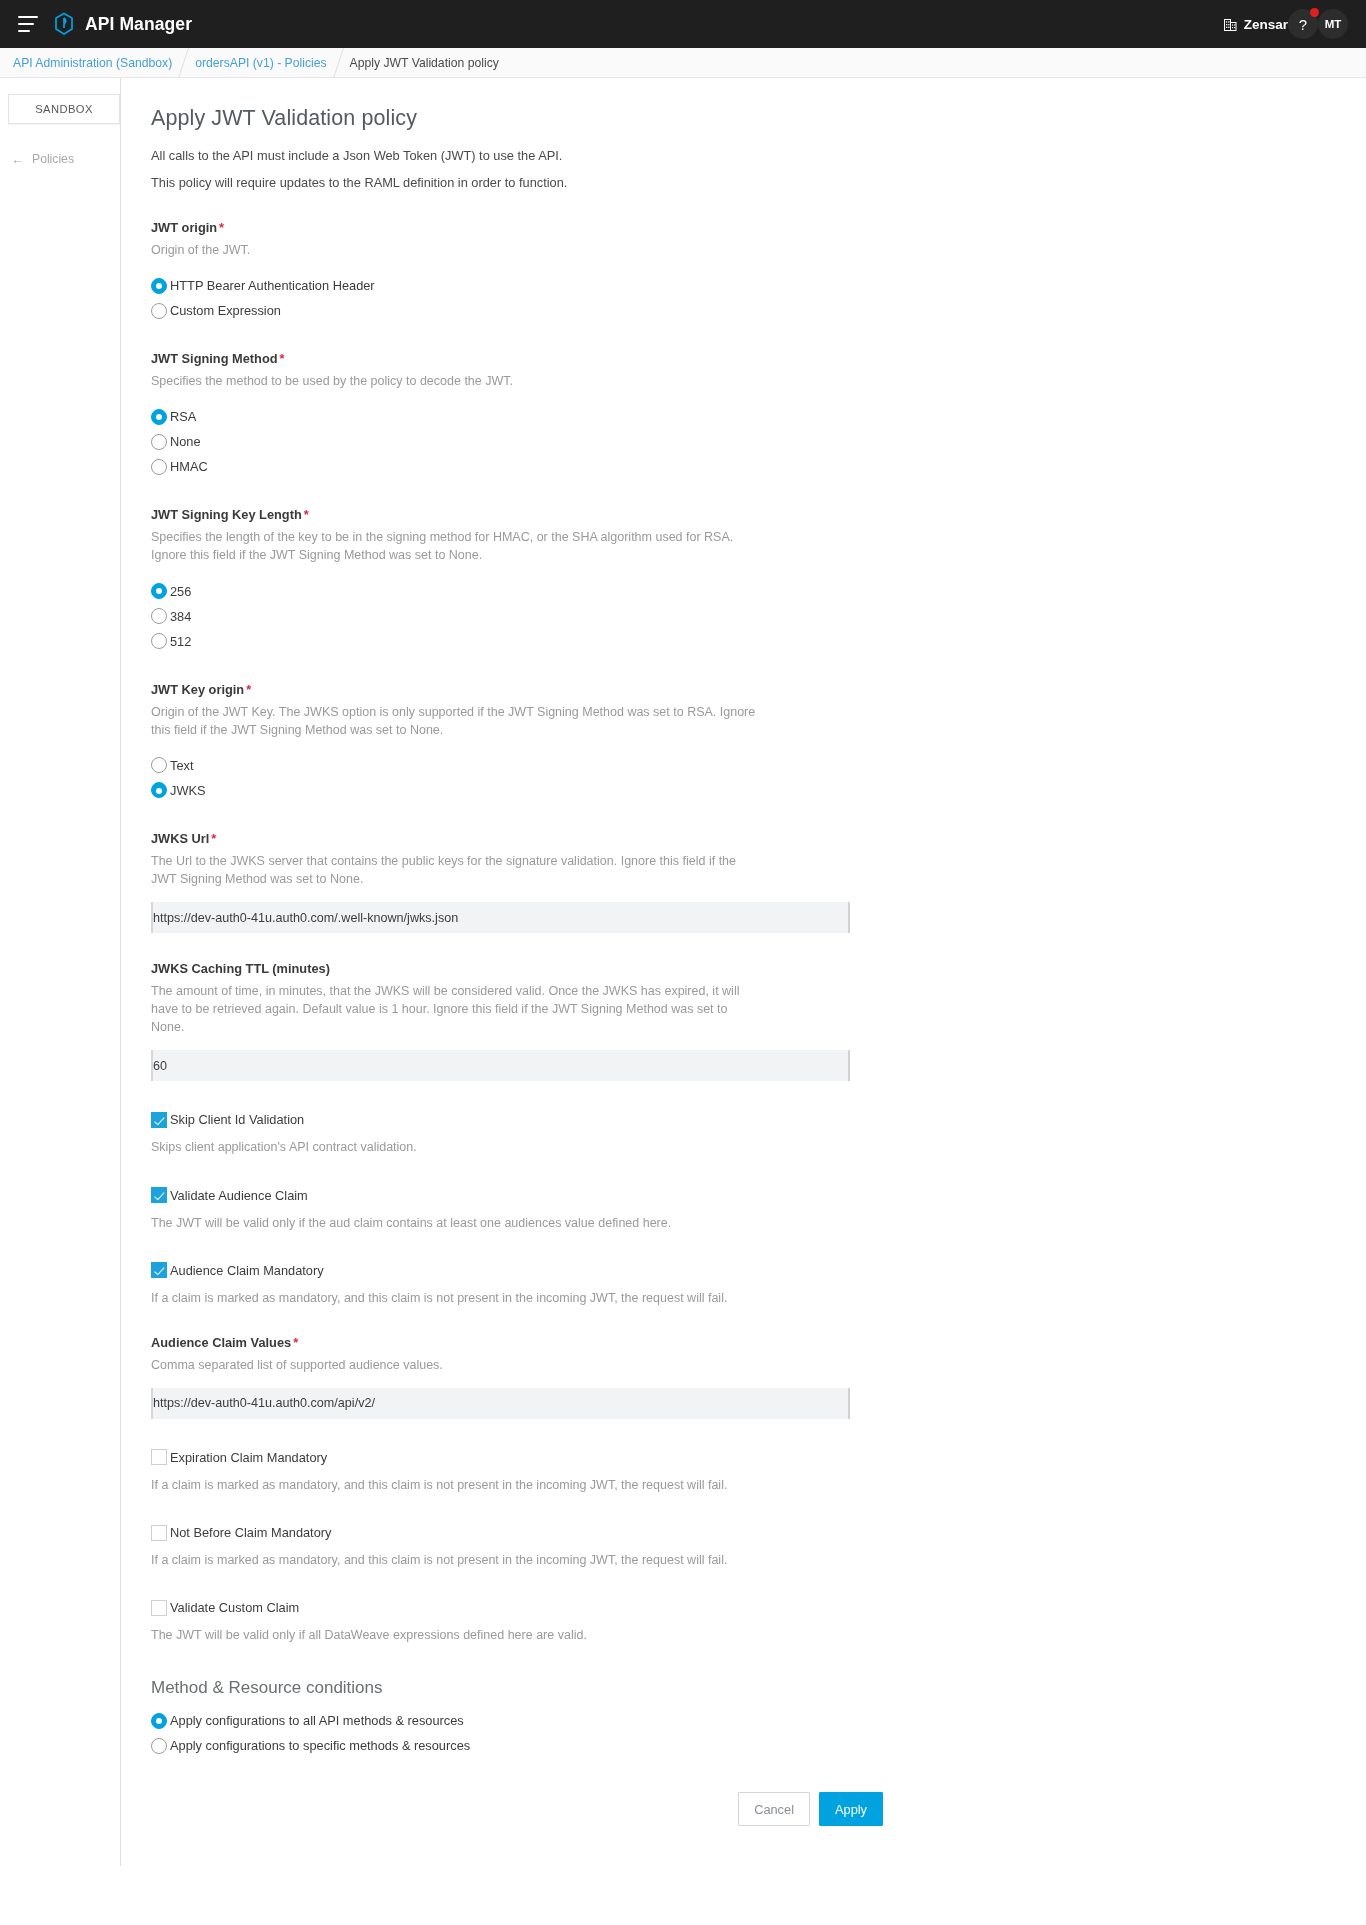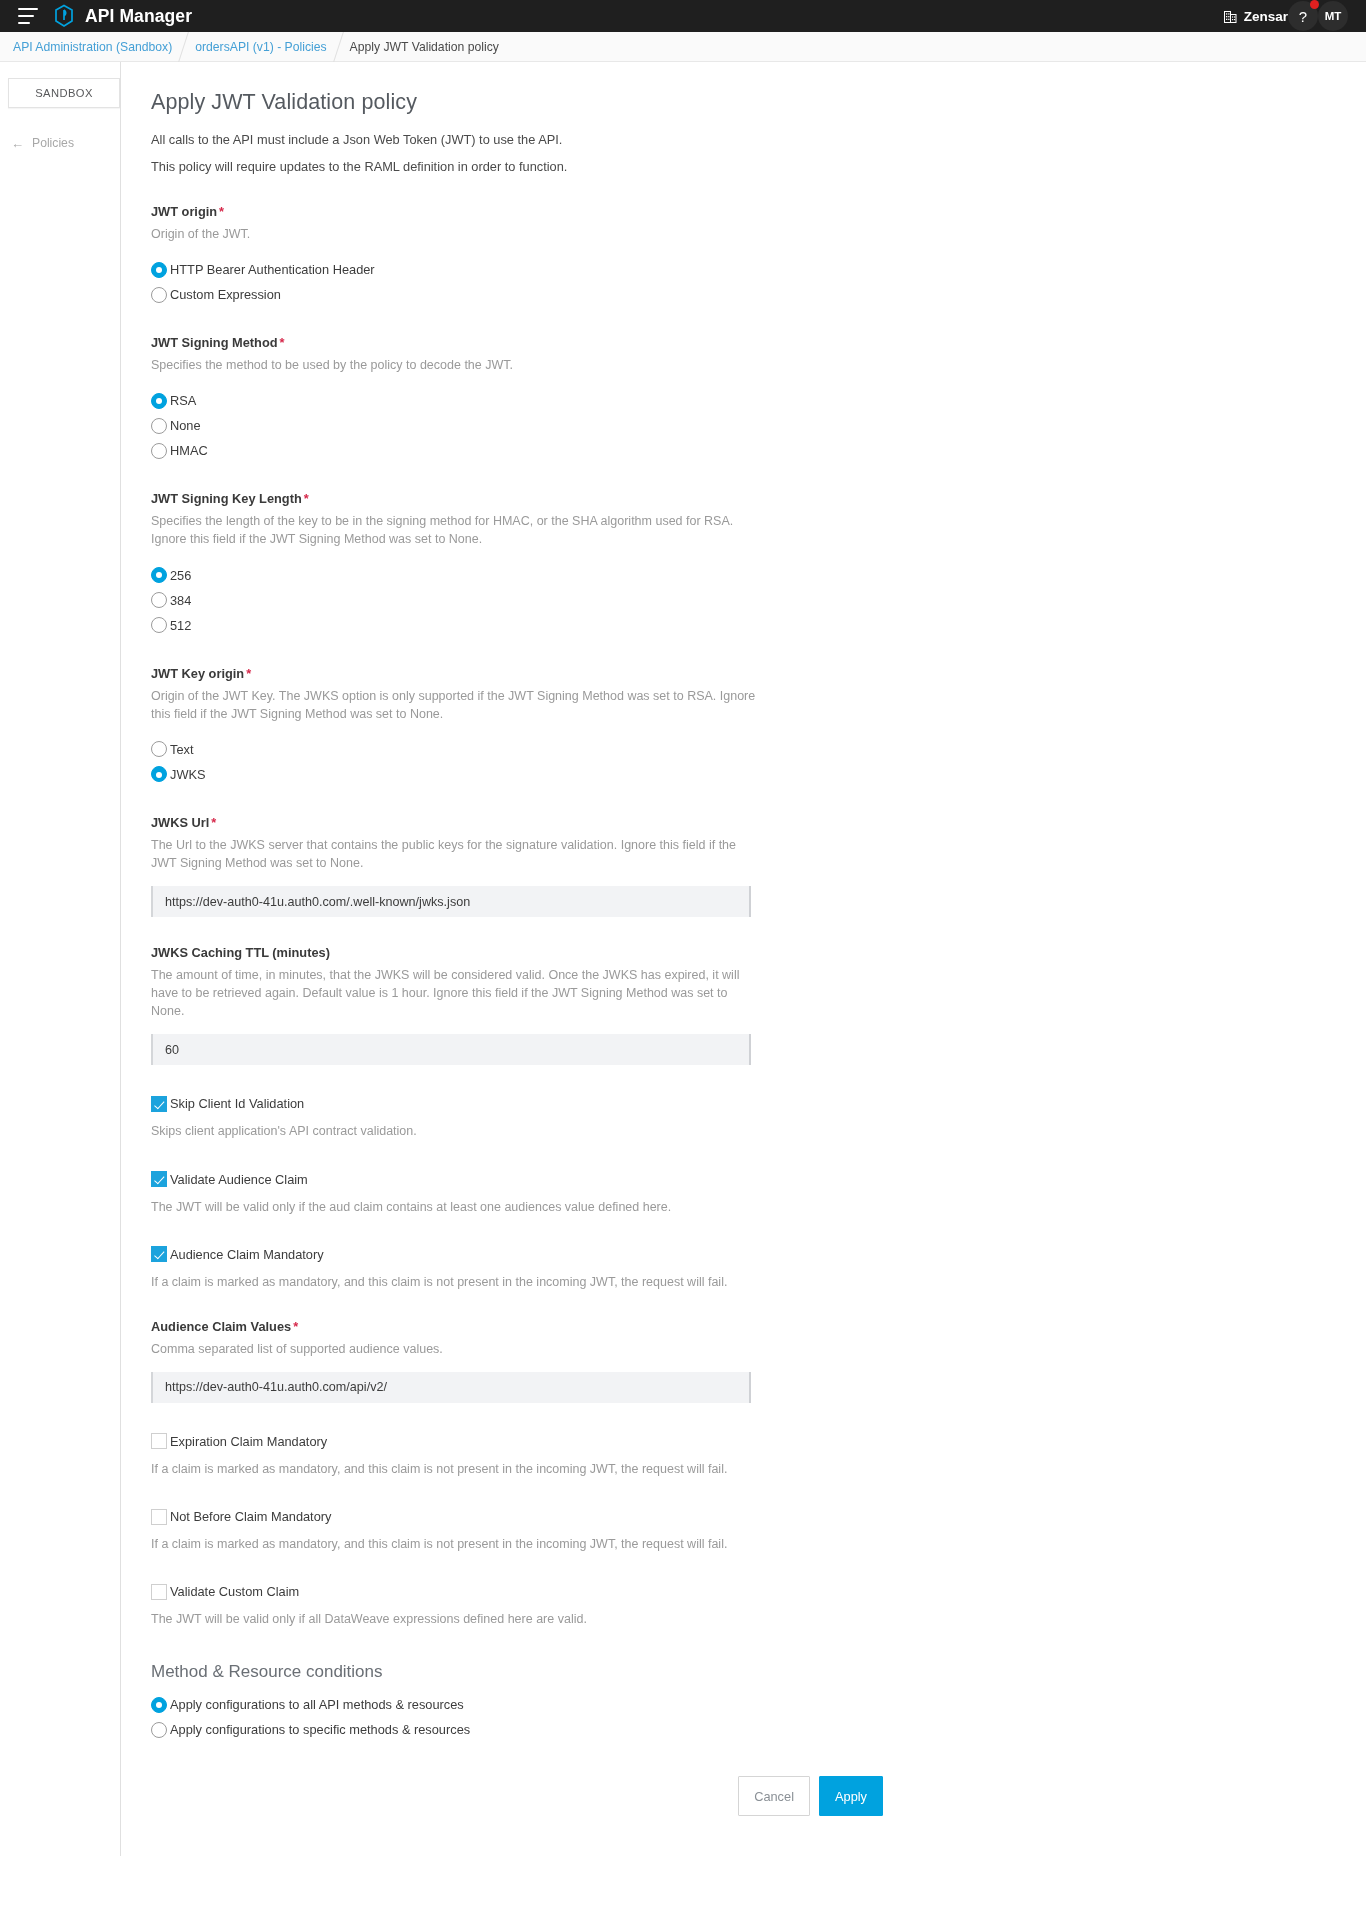--- a/index.html
+++ b/index.html
@@ -6,21 +6,21 @@
   html, body {
     margin: 0; padding: 0;
     background: #ffffff;
     font-family: "Liberation Sans", sans-serif;
     -webkit-font-smoothing: antialiased;
   }
   body { width: 1366px; min-height: 1925px; position: relative; }
 
   
   .topbar {
-    height: 32px; background: #1f1f1f; color: #ffffff;
+    height: 48px; background: #1f1f1f; color: #ffffff;
     display: flex; align-items: center; padding: 0 18px;
     position: relative;
   }
   .hamburger {
     width: 20px; height: 16px; margin-right: 16px;
     display: flex; flex-direction: column; justify-content: space-between;
     cursor: pointer;
   }
   .hamburger i { display: block; height: 2px; background: #fff; border-radius: 1px; }
   .hamburger i:nth-child(1) { width: 20px; }
@@ -140,44 +140,43 @@
     width: 4px; height: 8.5px;
     border: solid #ffffff; border-width: 0 1.9px 1.9px 0;
     transform: rotate(42deg);
   }
   .check-desc {
     font-size: 12.5px; color: #9a9a9a; margin-top: 6px; line-height: 1.45;
   }
 
   
   .txt-input {
-    margin-top: 14px; width: 600px; height: 31px;
+    margin-top: 14px; width: 699px; height: 31px;
     background: #f2f3f5;
     border: none;
     border-left: 2px solid #d4d6d9;
     border-right: 2px solid #cfd1d5;
     display: flex; align-items: center;
-    padding-left: 12px;
     font-size: 12.6px; color: #3c3c3c;
     cursor: text;
   }
 
   
   .section-sub {
     font-size: 17px; font-weight: normal; color: #6a6f75;
     margin: 34px 0 10px 0;
   }
 
   
   .actions {
     display: flex; justify-content: flex-end; align-items: center;
     gap: 9px; width: 732px; margin: 34px 0 40px 0;
   }
   .btn {
-    height: 40px; min-width: 58px; padding: 0 15px;
+    height: 34px; min-width: 58px; padding: 0 15px;
     display: inline-flex; align-items: center; justify-content: center;
     font-size: 12.8px; cursor: pointer; border-radius: 1px;
   }
   .btn-cancel { background: #ffffff; border: 1px solid #d5d5d5; color: #8a9096; }
   .btn-apply { background: #00a2df; border: 1px solid #00a2df; color: #ffffff; }
 </style>
 </head>
 <body>
 
 <div class="topbar">

